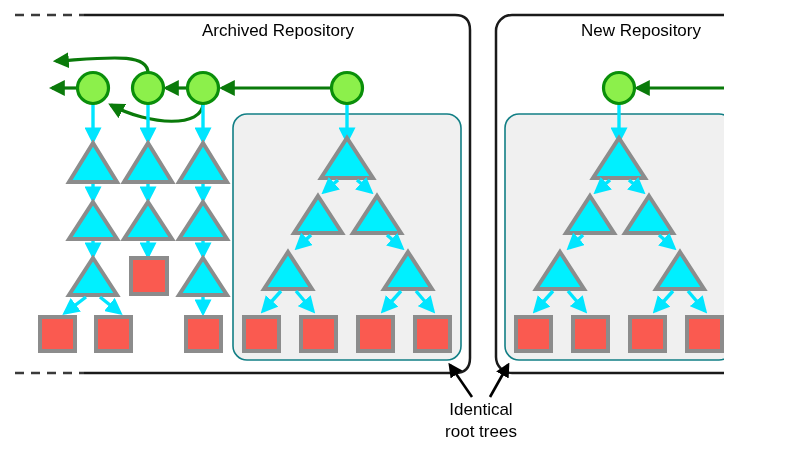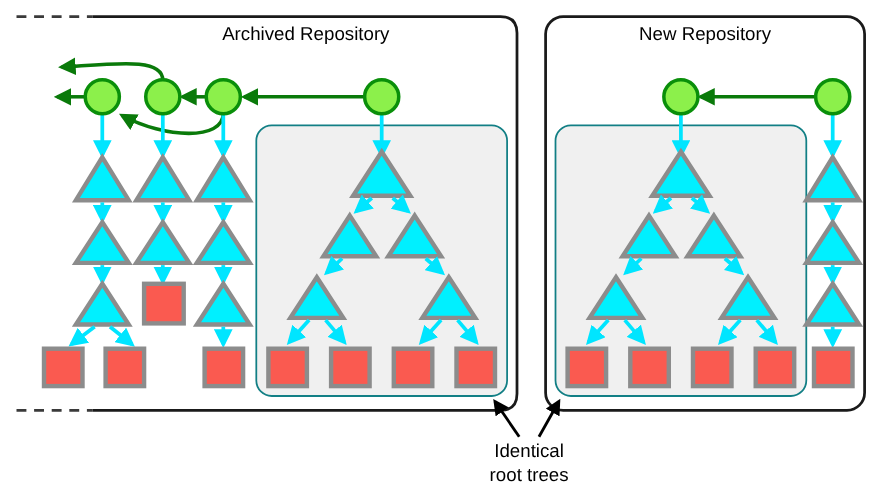--- a/index.html
+++ b/index.html
@@ -5,21 +5,21 @@
   html, body {
     margin: 0;
     padding: 0;
     background: #ffffff;
   }
   body {
     font-family: "Liberation Sans", sans-serif;
   }
   #canvas {
     position: relative;
-    width: 800px;
+    width: 724px;
     height: 451px;
     overflow: hidden;
     background: #ffffff;
   }
   #canvas svg {
     position: absolute;
     left: 0;
     top: 0;
   }
   .lbl {

